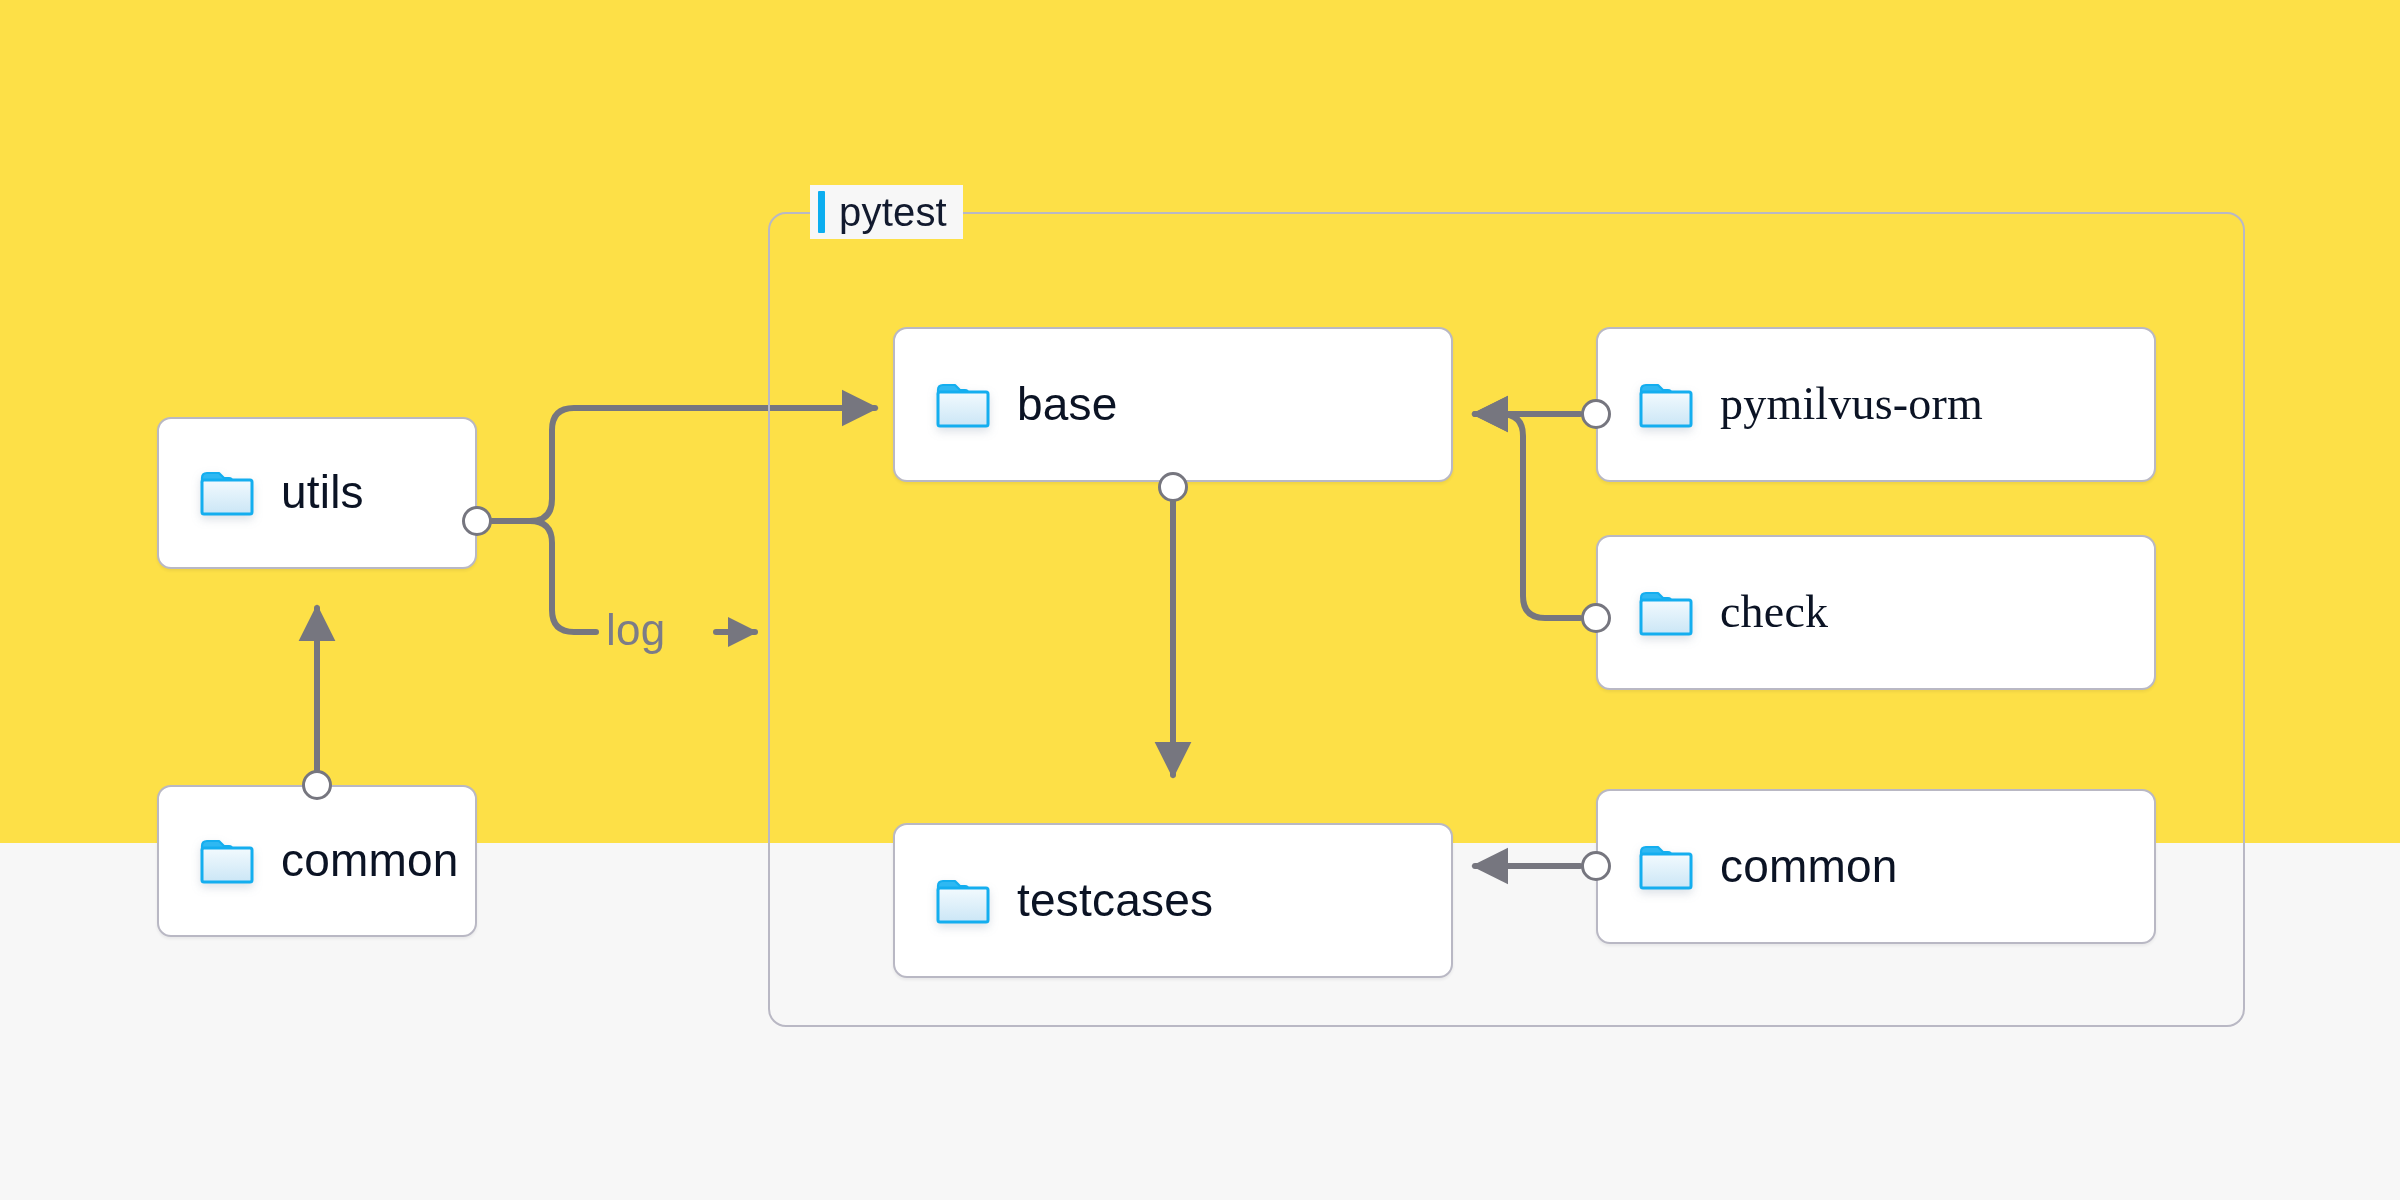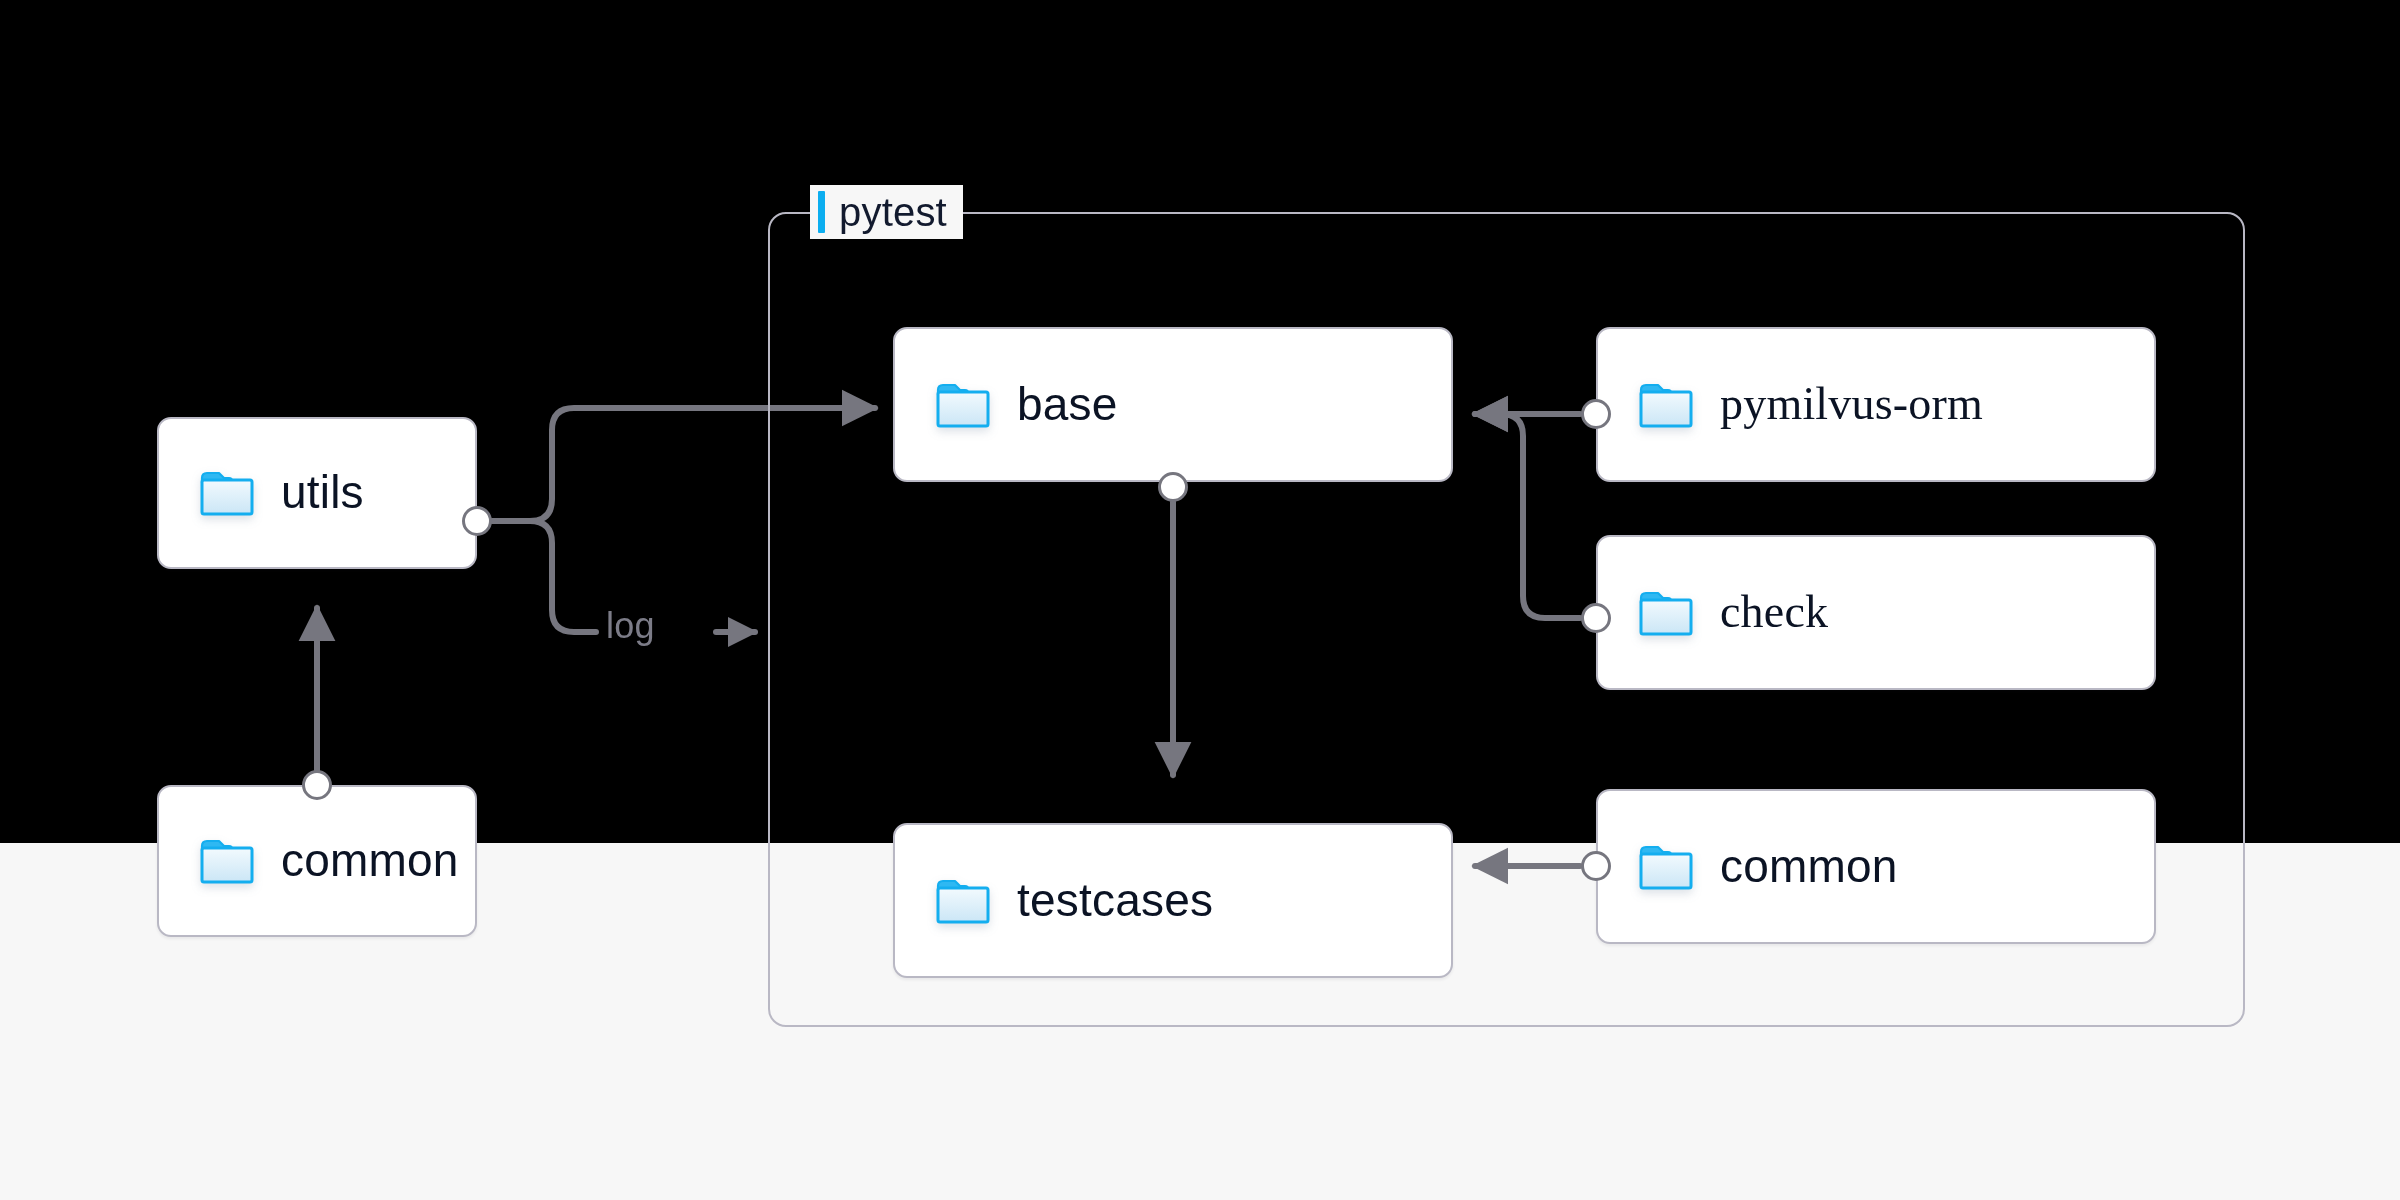--- a/index.html
+++ b/index.html
@@ -8,21 +8,21 @@
     width: 2400px;
     height: 1200px;
     background: #f7f7f7;
     font-family: "Liberation Sans", sans-serif;
     overflow: hidden;
   }
   #stage {
     position: relative;
     width: 2400px;
     height: 843px;
-    background: #000000;
+    background: #fde047;
   }
 
   
   #edges {
     position: absolute;
     inset: 0;
     width: 2400px;
     height: 1200px;
     pointer-events: none;
   }
@@ -95,21 +95,21 @@
     height: 30px;
     border-radius: 50%;
     background: #ffffff;
     border: 3px solid #76767f;
     z-index: 6;
   }
 
   
   .edge-label {
     position: absolute;
-    font-size: 36px;
+    font-size: 44px;
     color: #7c7c88;
     letter-spacing: .3px;
     white-space: nowrap;
     line-height: 1;
     text-align: right;
   }
 </style>
 </head>
 <body>
 

